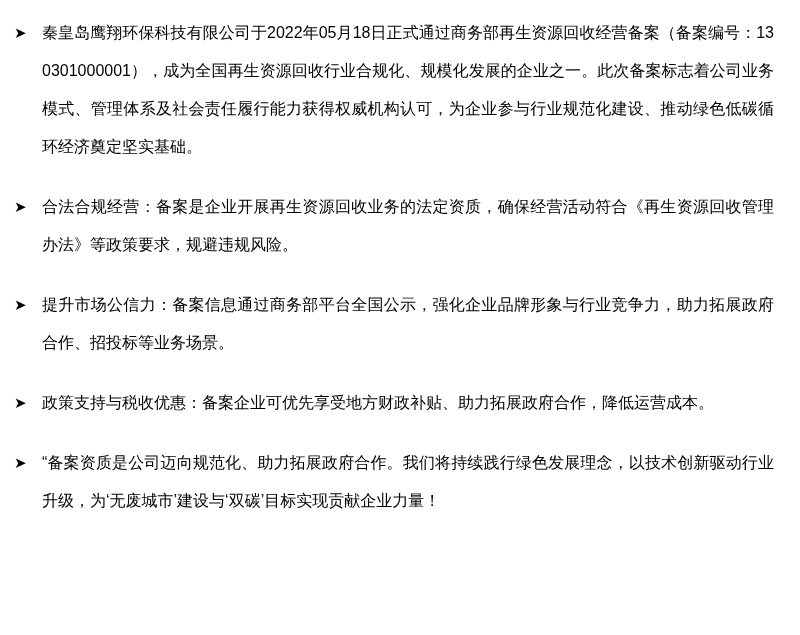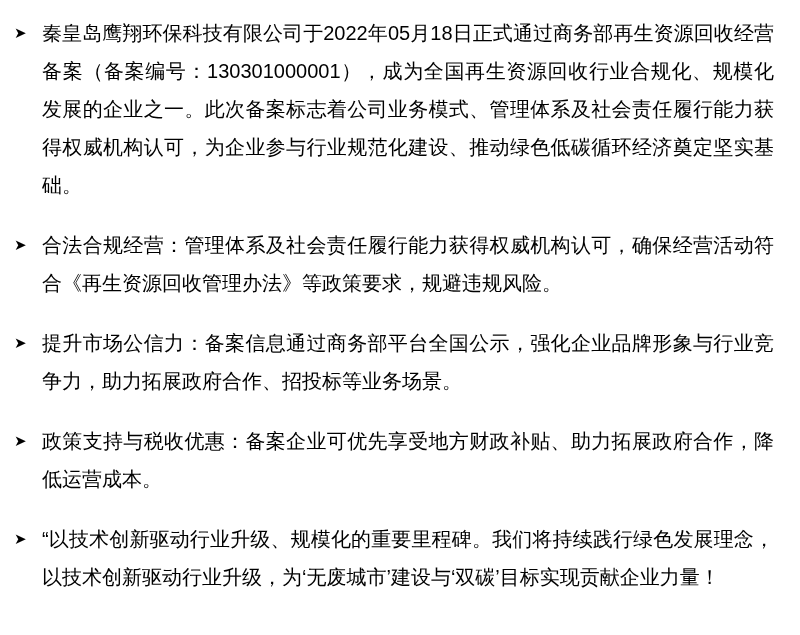--- a/index.html
+++ b/index.html
@@ -30,51 +30,51 @@
     width: 28px;
     font-size: 15px;
     line-height: 38px;
     color: #000000;
     text-align: left;
     padding-left: 4px;
     font-family: "DejaVu Sans", sans-serif;
   }
   .para {
     flex: 1 1 auto;
-    font-size: 20px;
+    font-size: 16px;
     line-height: 38px;
     text-align: justify;
     text-justify: inter-ideograph;
     letter-spacing: 0px;
     word-break: break-all;
   }
 </style>
 </head>
 <body>
 
 <div class="doc">
 
   <div class="bullet-item">
     <span class="marker">➤</span>
     <span class="para">秦皇岛鹰翔环保科技有限公司于2022年05月18日正式通过商务部再生资源回收经营备案（备案编号：130301000001），成为全国再生资源回收行业合规化、规模化发展的企业之一。此次备案标志着公司业务模式、管理体系及社会责任履行能力获得权威机构认可，为企业参与行业规范化建设、推动绿色低碳循环经济奠定坚实基础。</span>
   </div>
 
   <div class="bullet-item">
     <span class="marker">➤</span>
-    <span class="para">合法合规经营：管理体系及社会责任履行能力获得权威机构认可，确保经营活动符合《再生资源回收管理办法》等政策要求，规避违规风险。</span>
+    <span class="para">合法合规经营：备案是企业开展再生资源回收业务的法定资质，确保经营活动符合《再生资源回收管理办法》等政策要求，规避违规风险。</span>
   </div>
 
   <div class="bullet-item">
     <span class="marker">➤</span>
     <span class="para">提升市场公信力：备案信息通过商务部平台全国公示，强化企业品牌形象与行业竞争力，助力拓展政府合作、招投标等业务场景。</span>
   </div>
 
   <div class="bullet-item">
     <span class="marker">➤</span>
     <span class="para">政策支持与税收优惠：备案企业可优先享受地方财政补贴、助力拓展政府合作，降低运营成本。</span>
   </div>
 
   <div class="bullet-item">
     <span class="marker">➤</span>
-    <span class="para">“以技术创新驱动行业升级、规模化的重要里程碑。我们将持续践行绿色发展理念，以技术创新驱动行业升级，为‘无废城市’建设与‘双碳’目标实现贡献企业力量！</span>
+    <span class="para">“备案资质是公司迈向规范化、助力拓展政府合作。我们将持续践行绿色发展理念，以技术创新驱动行业升级，为‘无废城市’建设与‘双碳’目标实现贡献企业力量！</span>
   </div>
 
 </div>
 
 </body></html>

